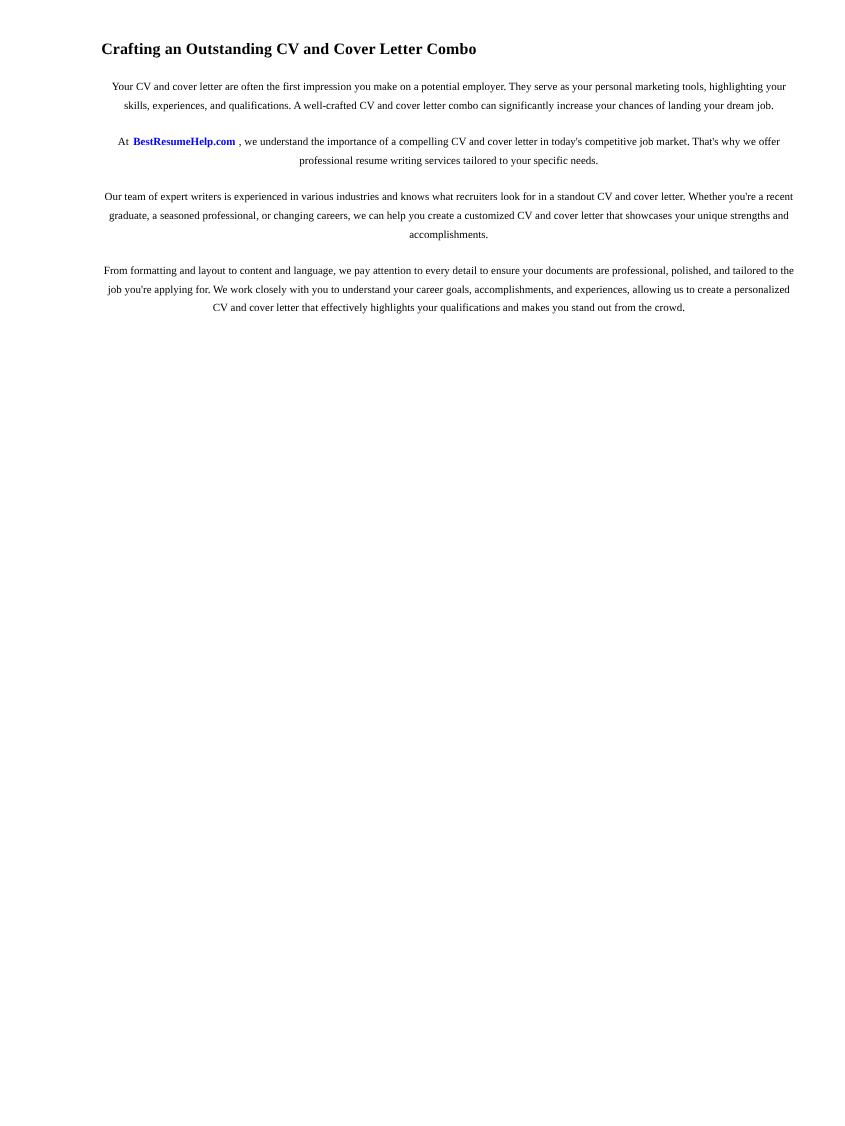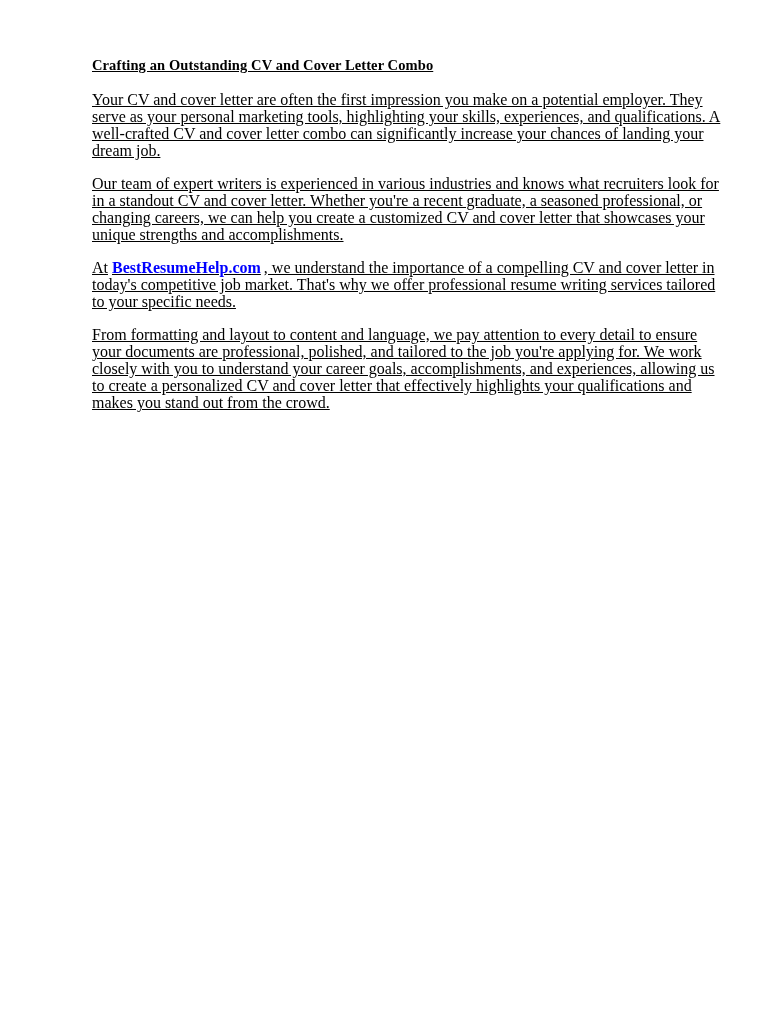--- a/index.html
+++ b/index.html
@@ -12,57 +12,56 @@
     width: 768px;
     height: 1024px;
     background: #ffffff;
     overflow: hidden;
     font-family: "Liberation Serif", "DejaVu Serif", serif;
     color: #000000;
   }
   .content {
     position: absolute;
     left: 92px;
-    top: 56px;
+    top: 36px;
     width: 632px;
-    text-decoration: underline;
   }
   h1.doc-heading {
     font-size: 14.5px;
     font-weight: bold;
     margin: 0 0 17px 0;
     line-height: 18px;
     letter-spacing: 0.1px;
   }
   p.doc-paragraph {
-    font-size: 16px;
+    font-size: 10px;
     line-height: 17px;
     margin: 0 0 16px 0;
-    text-align: left;
+    text-align: center;
   }
   a.doc-link {
     color: #0000ff;
     font-weight: bold;
     text-decoration: none;
     margin-left: 4px;
     margin-right: 3px;
     cursor: pointer;
   }
 </style>
 </head>
 <body>
 
 <div class="page">
   <div class="content">
 
     <h1 class="doc-heading">Crafting an Outstanding CV and Cover Letter Combo</h1>
 
     <p class="doc-paragraph">Your CV and cover letter are often the first impression you make on a potential employer. They serve as your personal marketing tools, highlighting your skills, experiences, and qualifications. A well-crafted CV and cover letter combo can significantly increase your chances of landing your dream job.</p>
 
+    <p class="doc-paragraph"><span>At</span><a class="doc-link" style="color: rgb(0, 0, 255);">BestResumeHelp.com</a><span>, we understand the importance of a compelling CV and cover letter in today's competitive job market. That's why we offer professional resume writing services tailored to your specific needs.</span></p>
+
     <p class="doc-paragraph">Our team of expert writers is experienced in various industries and knows what recruiters look for in a standout CV and cover letter. Whether you're a recent graduate, a seasoned professional, or changing careers, we can help you create a customized CV and cover letter that showcases your unique strengths and accomplishments.</p>
-
-    <p class="doc-paragraph"><span>At</span><a class="doc-link" style="color: rgb(0, 0, 255);">BestResumeHelp.com</a><span>, we understand the importance of a compelling CV and cover letter in today's competitive job market. That's why we offer professional resume writing services tailored to your specific needs.</span></p>
 
     <p class="doc-paragraph">From formatting and layout to content and language, we pay attention to every detail to ensure your documents are professional, polished, and tailored to the job you're applying for. We work closely with you to understand your career goals, accomplishments, and experiences, allowing us to create a personalized CV and cover letter that effectively highlights your qualifications and makes you stand out from the crowd.</p>
 
 
   </div>
 </div>
 
 </body></html>

